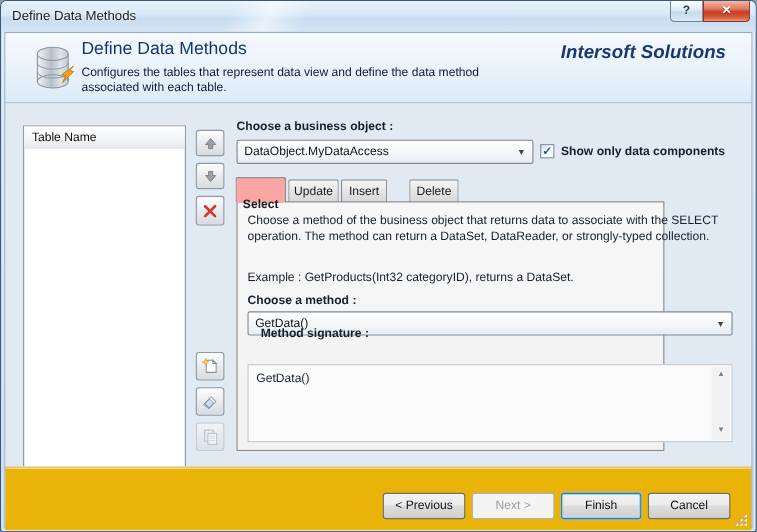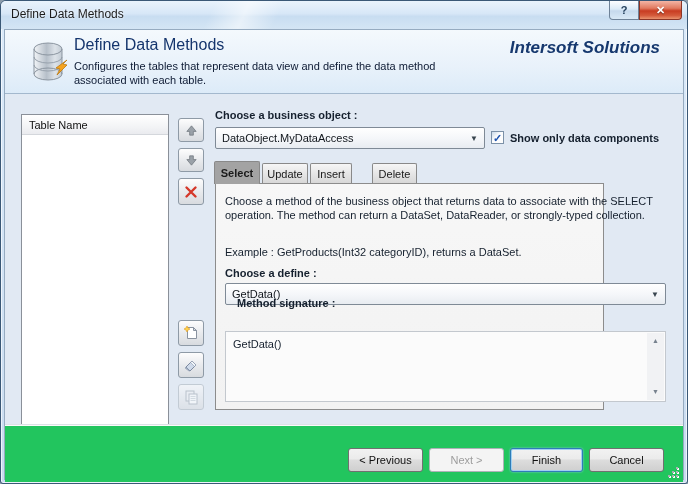--- a/index.html
+++ b/index.html
@@ -56,35 +56,35 @@
     padding:4px 20px 0 6px;white-space:nowrap;overflow:hidden;}
   .combo .arrow{position:absolute;right:6px;top:6px;font-size:8px;color:#39454f;}
   .checkbox{position:absolute;left:486px;top:37px;width:13px;height:13px;border:1px solid #7c91a8;
     background:linear-gradient(135deg,#c9d8e8,#fdfdfd 45%);font-size:11px;font-weight:bold;
     color:#1f54b0;line-height:12px;text-align:center;}
   .chk-label{position:absolute;left:505px;top:38px;font-size:11px;font-weight:bold;color:#15202e;}
   
   .tab{position:absolute;top:69px;height:21px;border:1px solid #898989;border-bottom:none;
     border-radius:2px 2px 0 0;background:linear-gradient(180deg,#f6f6f6,#e2e2e2 60%,#d6d6d6);
     font-size:11px;color:#1a1a1a;text-align:center;padding-top:4px;z-index:1;}
-  .tab.active{top:67px;height:23px;background:#a3a3a3;font-weight:bold;z-index:3;padding-top:5px;}
+  .tab.active{top:67px;height:23px;background:#fca5a5;font-weight:bold;z-index:3;padding-top:18px;}
   .tabpanel{position:absolute;left:210px;top:89px;width:389px;height:227px;
     background:linear-gradient(180deg,#f7f7f7,#f2f2f2);border:1px solid #8c8c8c;z-index:2;}
   .desc{position:absolute;left:9px;top:10px;width:443px;font-size:11px;line-height:14px;color:#15202e;}
   .example{position:absolute;left:9px;top:62px;width:443px;font-size:11px;color:#15202e;}
   .p-label{position:absolute;left:9px;font-size:11px;font-weight:bold;color:#15202e;}
   .sigbox{position:absolute;left:9px;top:147px;width:441px;height:71px;background:#fbfbfb;
     border:1px solid #c3c8ce;font-size:11px;color:#15202e;}
   .sig-text{position:absolute;left:7px;top:6px;}
   .sig-scroll{position:absolute;right:1px;top:1px;bottom:1px;width:17px;background:#f1f2f4;}
   .sig-scroll .sb{position:absolute;left:0;width:17px;height:16px;text-align:center;
     font-size:7px;color:#77828e;line-height:16px;}
   .sb-up{top:0;}.sb-down{bottom:0;}
   
-  .footer{position:absolute;left:0;right:0;top:394px;height:58px;background:#22c55e;
+  .footer{position:absolute;left:0;right:0;top:394px;height:58px;background:#eab308;
     border-top:1px solid #dde1e6;box-shadow:inset 0 1px 0 #fafafa;}
   .btn{position:absolute;top:23px;height:24px;border:1px solid #707070;border-radius:3px;
     background:linear-gradient(180deg,#f2f2f2 0%,#ebebeb 45%,#dddddd 50%,#cfcfcf 100%);
     font-size:11px;color:#111;text-align:center;padding-top:5px;}
   .btn.disabled{border-color:#aeb2b7;background:#f4f4f4;color:#9d9d9d;}
   .btn.default{border-color:#2f7cb7;box-shadow:inset 0 0 0 1px #9ed1f2,0 0 2px #8cc7ee;}
   .grip{position:absolute;right:5px;bottom:5px;width:12px;height:12px;}
   .grip i{position:absolute;width:2px;height:2px;background:#a9adb2;box-shadow:1px 1px 0 #fff;}
   .grip i:nth-child(1){right:0;bottom:8px;}.grip i:nth-child(2){right:4px;bottom:4px;}
   .grip i:nth-child(3){right:0;bottom:4px;}.grip i:nth-child(4){right:8px;bottom:0;}
@@ -186,21 +186,21 @@
       <div class="chk-label">Show only data components</div>
 
       <div class="tab active" style="left:209px;width:46px;">Select</div>
       <div class="tab" style="left:257px;width:46px;">Update</div>
       <div class="tab" style="left:305px;width:42px;">Insert</div>
       <div class="tab" style="left:367px;width:45px;">Delete</div>
 
       <div class="tabpanel">
         <div class="desc">Choose a method of the business object that returns data to associate with the SELECT operation. The method can return a DataSet, DataReader, or strongly-typed collection.</div>
         <div class="example">Example : GetProducts(Int32 categoryID), returns a DataSet.</div>
-        <div class="p-label" style="top:83px;">Choose a define :</div>
+        <div class="p-label" style="top:83px;">Choose a method :</div>
         <div class="combo" style="left:9px;top:99px;width:441px;">
           <span>GetData()</span>
           <span class="arrow">▼</span>
         </div>
         <div class="p-label" style="top:113px;padding-left:12px;">Method signature :</div>
         <div class="sigbox">
           <div class="sig-text">GetData()</div>
           <div class="sig-scroll">
             <div class="sb sb-up">▲</div>
             <div class="sb sb-down">▼</div>

